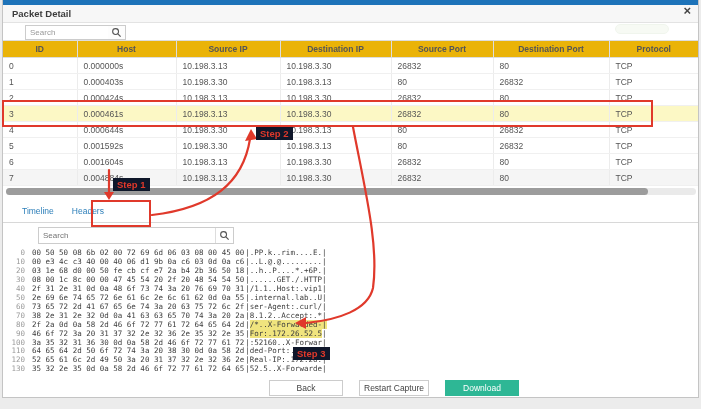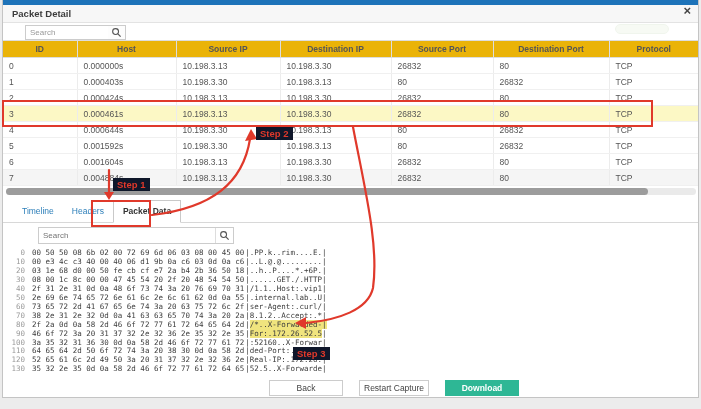--- a/index.html
+++ b/index.html
@@ -50,21 +50,21 @@
   .hexline .off{width:15px;text-align:right;color:#9a9a9a;}
   .hexline .bytes{margin-left:7px;}
   .hexline .ascii{margin-left:1px;}
   .hexline mark{background:var(--hex_highlight);color:#3c3c3c;}
   .footer{position:absolute;left:266px;top:380px;display:flex;gap:16px;}
   .btn{height:16px;font-size:8.5px;color:#444;background:#fff;border:1px solid #ccc;
        display:flex;align-items:center;justify-content:center;cursor:pointer;font-family:inherit;}
   .btn.back{width:74px;}
   .btn.restart{width:70px;}
   .btn.download{width:74px;background:var(--download_green);border-color:var(--download_green);
-                color:#fff;font-weight:bold;}
+                color:#fff;font-weight:normal;}
   .overlay{position:absolute;left:0;top:0;width:701px;height:409px;pointer-events:none;z-index:20;}
   .step-label{position:absolute;z-index:21;background:#0f172a;color:var(--annotation);
               font-size:9.5px;font-weight:bold;padding:1px 4px;pointer-events:none;}
 </style>
 </head>
 <body>
 
 <div class="dialog">
   <div class="accent"></div>
 
@@ -179,21 +179,20 @@
       </tbody>
   </table>
 
   <div class="hscroll">
     <div class="thumb"></div>
   </div>
 
   <div class="tabbar">
     <span class="tab">Timeline</span>
     <span class="tab">Headers</span>
-    <span class="tab active">Packet Data</span>
   </div>
 
   <div class="pd-search">
     <input placeholder="Search" style="">
     <span class="icon-box">
       <svg width="11" height="11" viewBox="0 0 12 12">
         <circle cx="5" cy="5" r="3.2" fill="none" stroke="#555" stroke-width="1.2"></circle>
         <line x1="7.5" y1="7.5" x2="10.5" y2="10.5" stroke="#555" stroke-width="1.4"></line>
       </svg>
     </span>

